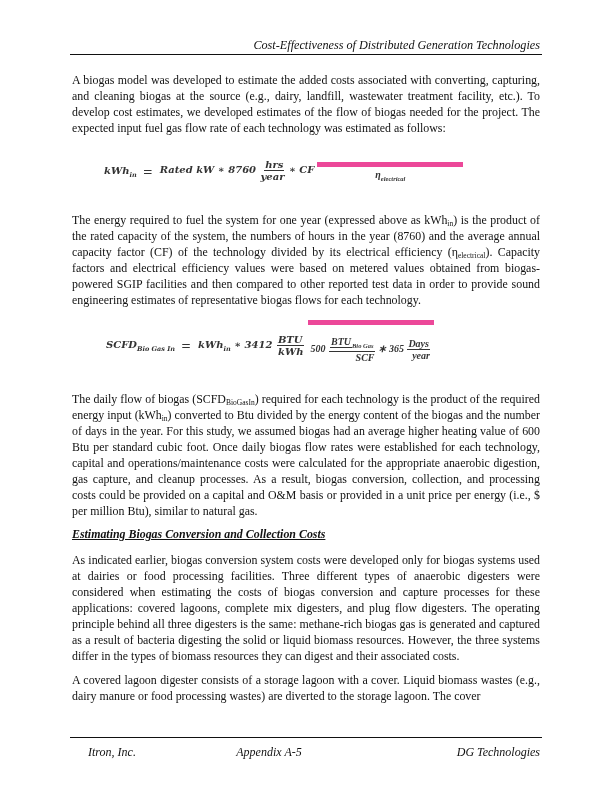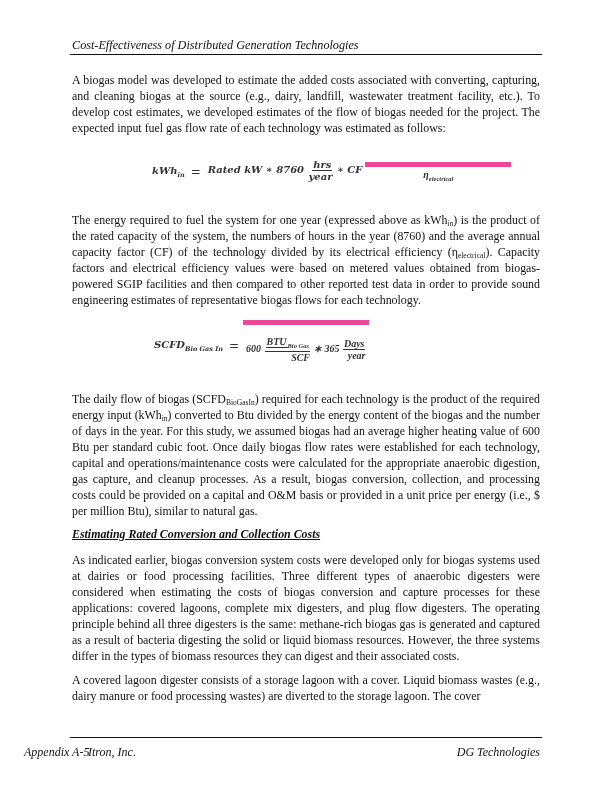--- a/index.html
+++ b/index.html
@@ -1,28 +1,28 @@
 <!DOCTYPE html>
 <html><head>
 <meta charset="utf-8">
 <style>
   html, body { margin: 0; padding: 0; background: #ffffff; }
   body { width: 612px; height: 792px; position: relative; overflow: hidden;
          font-family: "Liberation Serif", serif; color: #111; }
-  .header { position: absolute; left: 72px; top: 38px; width: 468px; text-align: left;
+  .header { position: absolute; left: 72px; top: 38px; width: 468px; text-align: right;
             font-style: italic; font-size: 12.2px; }
   .rule { position: absolute; left: 70px; width: 472px; height: 0; border-top: 1.3px solid #111; }
   .para { position: absolute; left: 72px; width: 468px; font-size: 11.9px; line-height: 16px;
           text-align: justify; margin: 0; }
   .para sub { font-size: 7.5px; vertical-align: -2px; line-height: 0; }
   .heading { position: absolute; left: 72px; top: 527px; font-size: 11.9px; font-weight: bold;
              font-style: italic; text-decoration: underline; }
   .eq { position: absolute; font-family: "DejaVu Serif", serif; font-style: italic; font-weight: bold;
         color: #333; font-size: 10px; display: flex; align-items: center; }
-  .eq .lhs { margin-right: 6px; margin-left: 48px; }
+  .eq .lhs { margin-right: 6px; }
   .eq .lhs sub { font-size: 6.5px; vertical-align: -3px; }
   .eq .eqsign { margin-right: 4px; font-style: normal; font-weight: normal; font-size: 12px; }
   .frac { display: inline-flex; flex-direction: row; align-items: center; vertical-align: middle; }
   .frac .num { padding: 0 3px 2px 3px; white-space: nowrap; }
   .frac .den { border-top: 5px solid #ec4899; padding: 2px 3px 0 3px; white-space: nowrap; font-family: Liberation Serif, serif; }
   .sfrac { display: inline-flex; flex-direction: column; align-items: flex-end; vertical-align: middle; margin: 9px 1px; }
   .sfrac span:first-child { border-bottom: 1px solid #333; padding: 0 1px; }
   .sfrac span { line-height: 11px; }
   .small { font-size: 6.5px; }
   .footer { position: absolute; top: 745px; font-style: italic; font-size: 12px; margin-left: 16px; }
@@ -52,39 +52,47 @@
     </span>
   </span>
 </div>
 
 <p class="para" style="top:212px;"><span>The energy required to fuel the system for one year (expressed above as kWh</span><sub>in</sub><span>) is the product of the rated capacity of the system, the numbers of hours in the year (8760) and the average annual capacity factor (CF) of the technology divided by its electrical efficiency (η</span><sub>electrical</sub><span>).  Capacity factors and electrical efficiency values were based on metered values obtained from biogas-powered SGIP facilities and then compared to other reported test data in order to provide sound engineering estimates of representative biogas flows for each technology.</span></p>
 
 <div class="eq" style="left:106px; top:320px;">
   <span class="lhs"><span>SCFD</span><sub>Bio Gas In</sub></span>
   <span class="eqsign">=</span>
   <span class="frac">
+    <span class="num">
+      <span>kWh</span><sub class="small">in</sub>
+      <span>∗ 3412</span>
+      <span class="sfrac">
+          <span>BTU</span>
+          <span>kWh</span>
+        </span>
+    </span>
     <span class="den">
-      <span>600</span>
+      <span>500</span>
       <span class="sfrac">
           <span><span>BTU</span><sub class="small">Bio Gas</sub></span>
           <span>SCF</span>
         </span>
       <span>∗ 365</span>
       <span class="sfrac">
           <span>Days</span>
           <span>year</span>
         </span>
     </span>
   </span>
 </div>
 
 <p class="para" style="top:391px;"><span>The daily flow of biogas (SCFD</span><sub>BioGasIn</sub><span>) required for each technology is the product of the required energy input (kWh</span><sub>in</sub><span>) converted to Btu divided by the energy content of the biogas and the number of days in the year.  For this study, we assumed biogas had an average higher heating value of 600 Btu per standard cubic foot.  Once daily biogas flow rates were established for each technology, capital and operations/maintenance costs were calculated for the appropriate anaerobic digestion, gas capture, and cleanup processes.  As a result, biogas conversion, collection, and processing costs could be provided on a capital and O&amp;M basis or provided in a unit price per energy (i.e., $ per million Btu), similar to natural gas.</span></p>
 
-<div class="heading">Estimating Rated Conversion and Collection Costs</div>
+<div class="heading">Estimating Biogas Conversion and Collection Costs</div>
 
 <p class="para" style="top:552px;">As indicated earlier, biogas conversion system costs were developed only for biogas systems used at dairies or food processing facilities.  Three different types of anaerobic digesters were considered when estimating the costs of biogas conversion and capture processes for these applications: covered lagoons, complete mix digesters, and plug flow digesters.  The operating principle behind all three digesters is the same: methane-rich biogas gas is generated and captured as a result of bacteria digesting the solid or liquid biomass resources.  However, the three systems differ in the types of biomass resources they can digest and their associated costs.</p>
 
 <p class="para" style="top:640px;margin-top:32px;">A covered lagoon digester consists of a storage lagoon with a cover.  Liquid biomass wastes (e.g., dairy manure or food processing wastes) are diverted to the storage lagoon.  The cover</p>
 
 <div class="rule" style="top:737px;"></div>
 <div class="footer" style="left:72px;">Itron, Inc.</div>
-<div class="footer" style="left:8px; width:504px; text-align:left;">Appendix A-5</div>
+<div class="footer" style="left:1px; width:504px; text-align:center;">Appendix A-5</div>
 <div class="footer" style="right:72px;">DG Technologies</div>
 
 </body></html>

